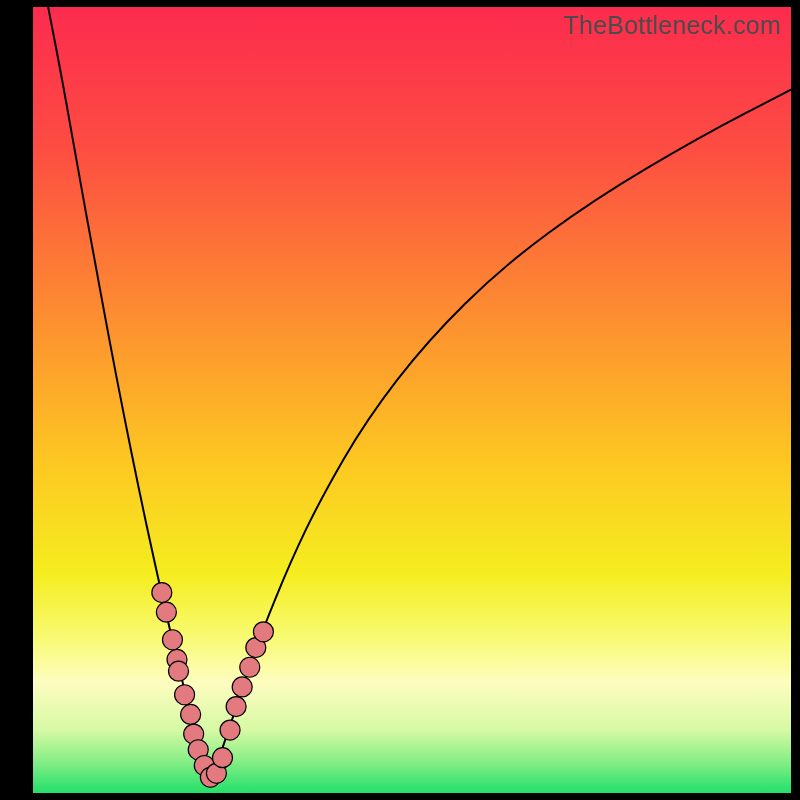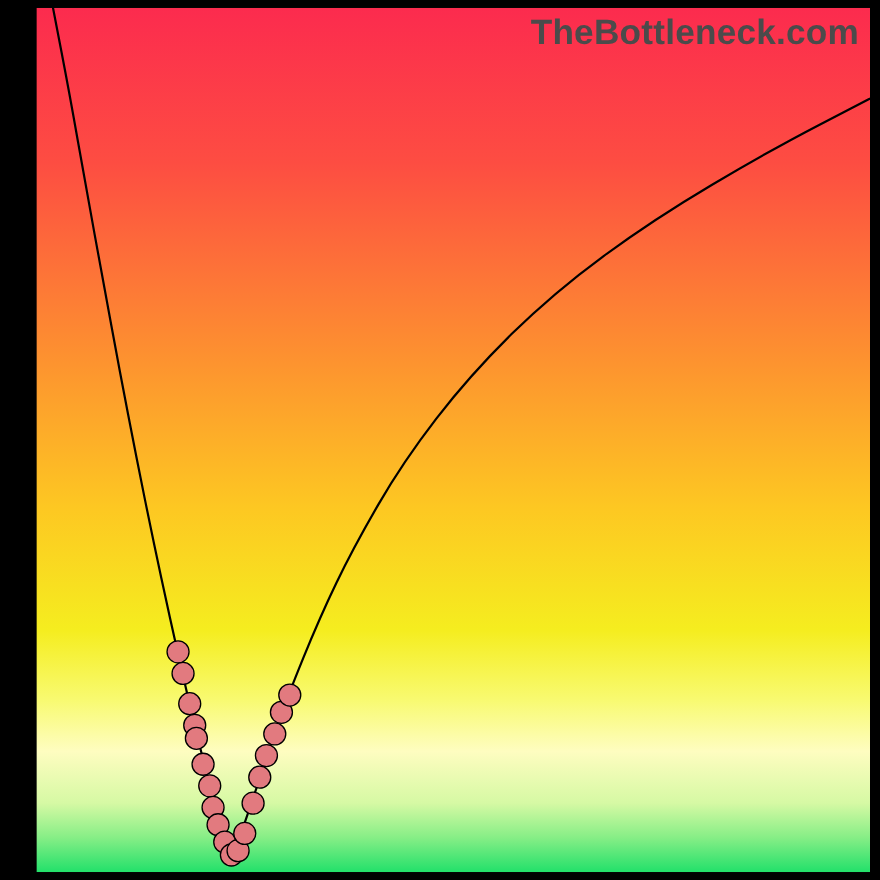--- a/index.html
+++ b/index.html
@@ -25,22 +25,22 @@
     top: 7px;
     width: 758px;
     height: 786px;
     overflow: hidden;
   }
   .watermark {
     position: absolute;
     top: 4px;
     right: 10px;
     color: #4b4b4b;
-    font-size: 32px;
-    font-weight: 700;
+    font-size: 25px;
+    font-weight: 400;
     letter-spacing: 0.2px;
     z-index: 50;
     user-select: none;
   }
   svg.bg-gradient {
     position: absolute;
     left: 0;
     top: 0;
     width: 758px;
     height: 786px;

